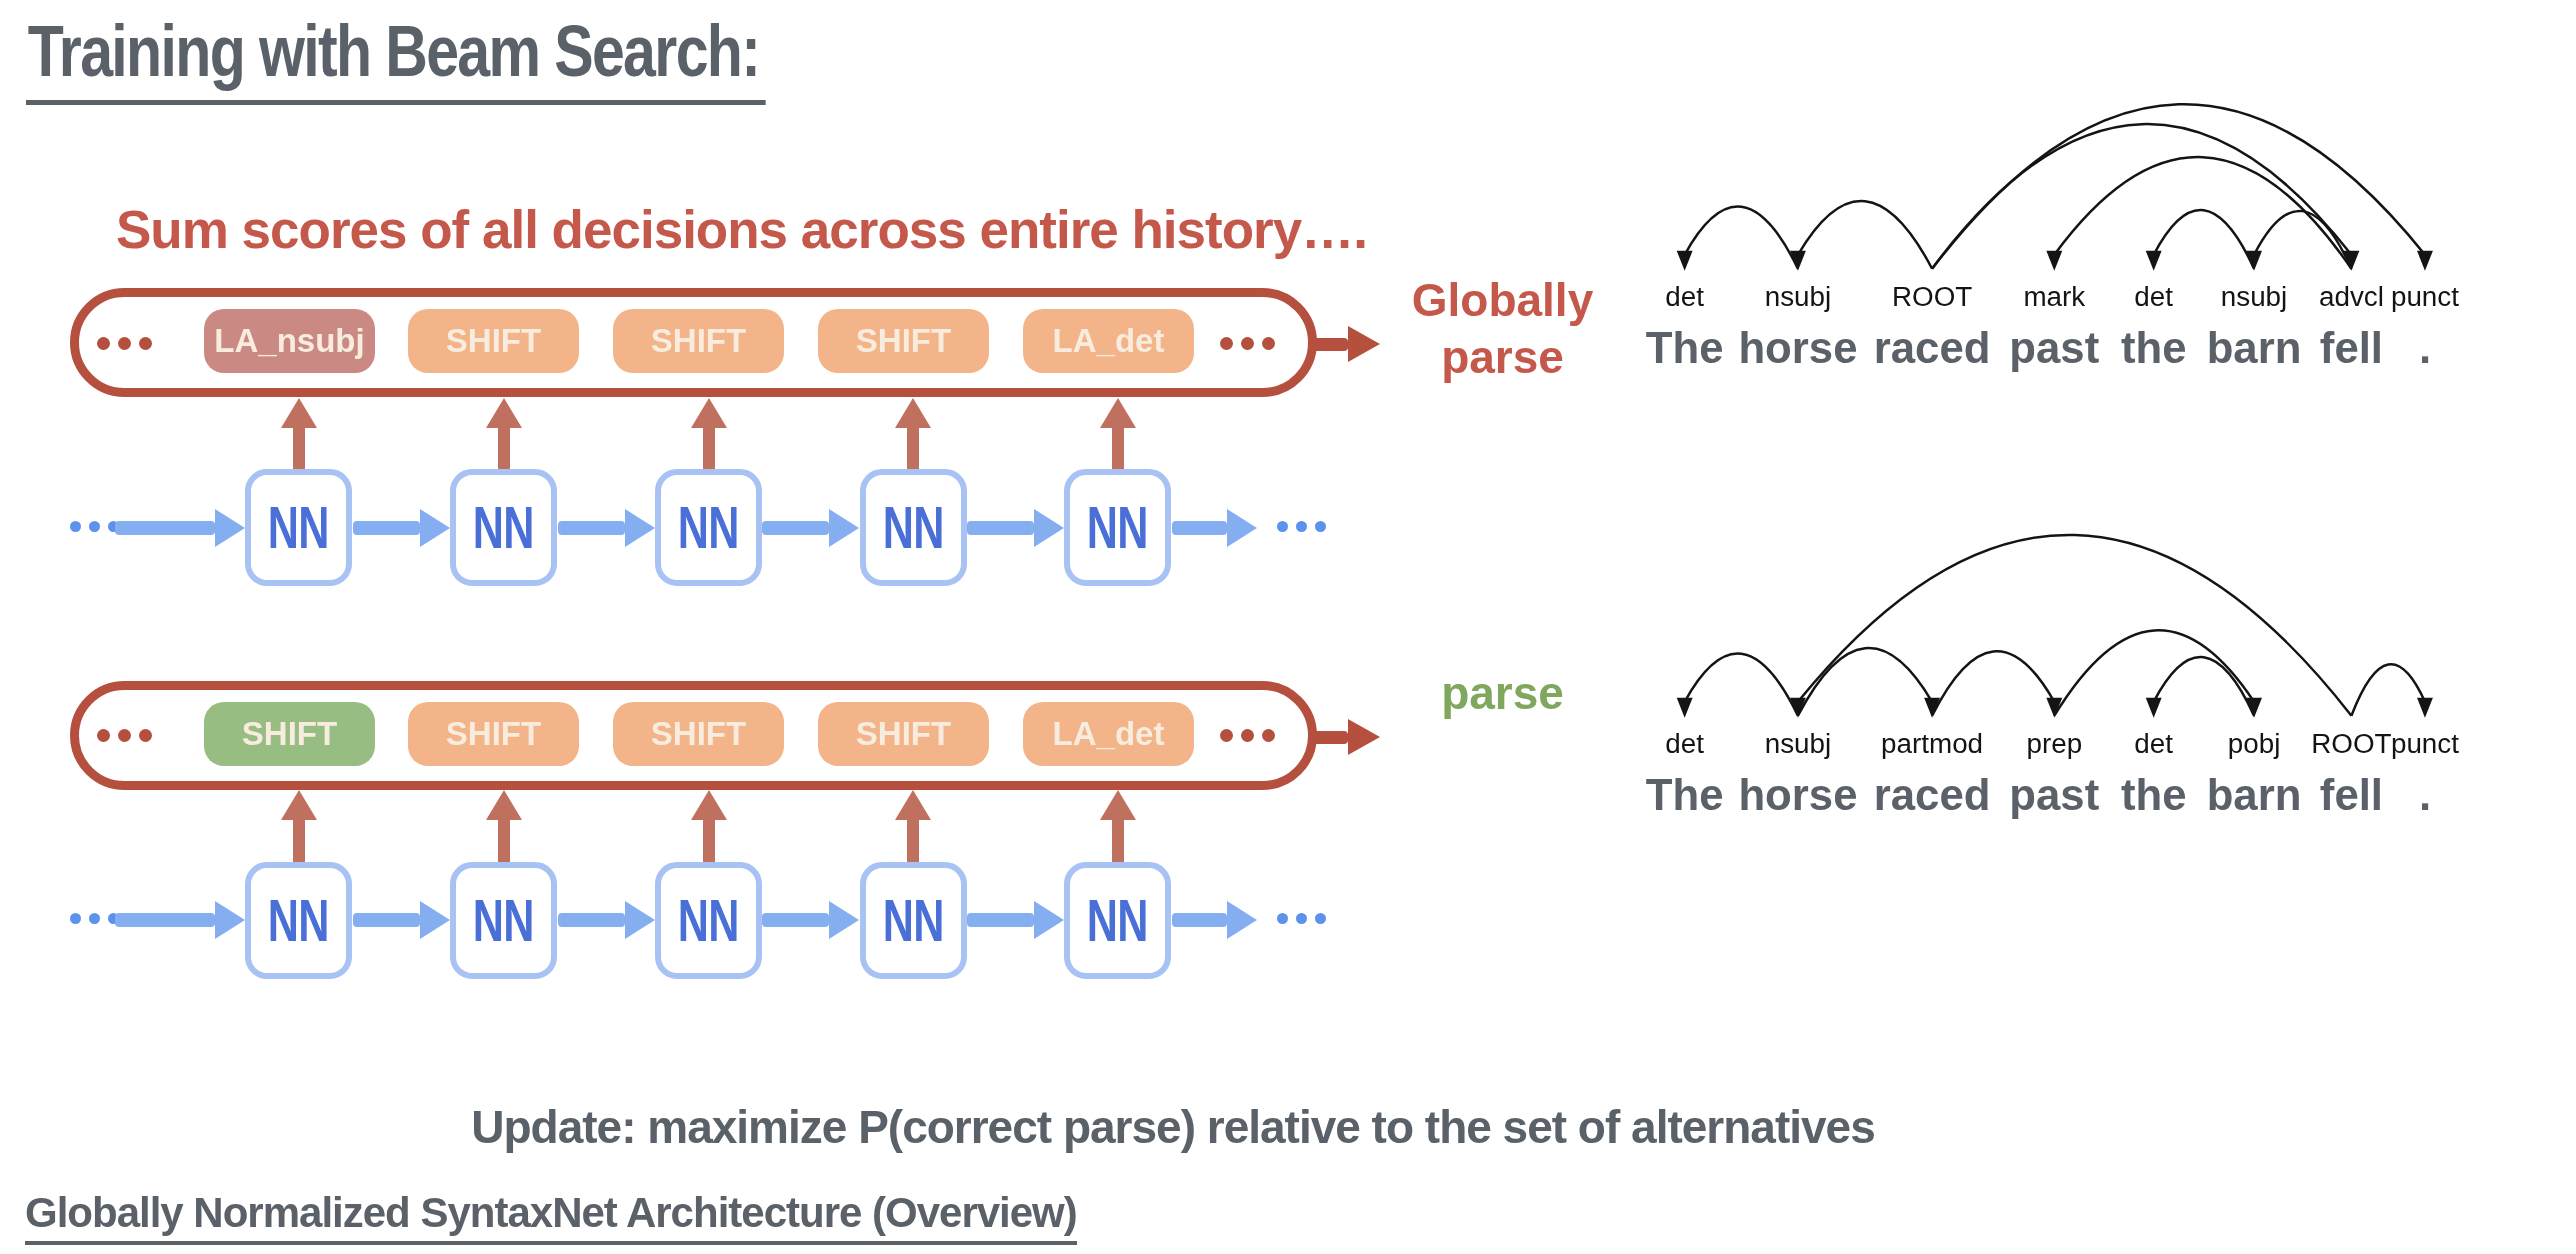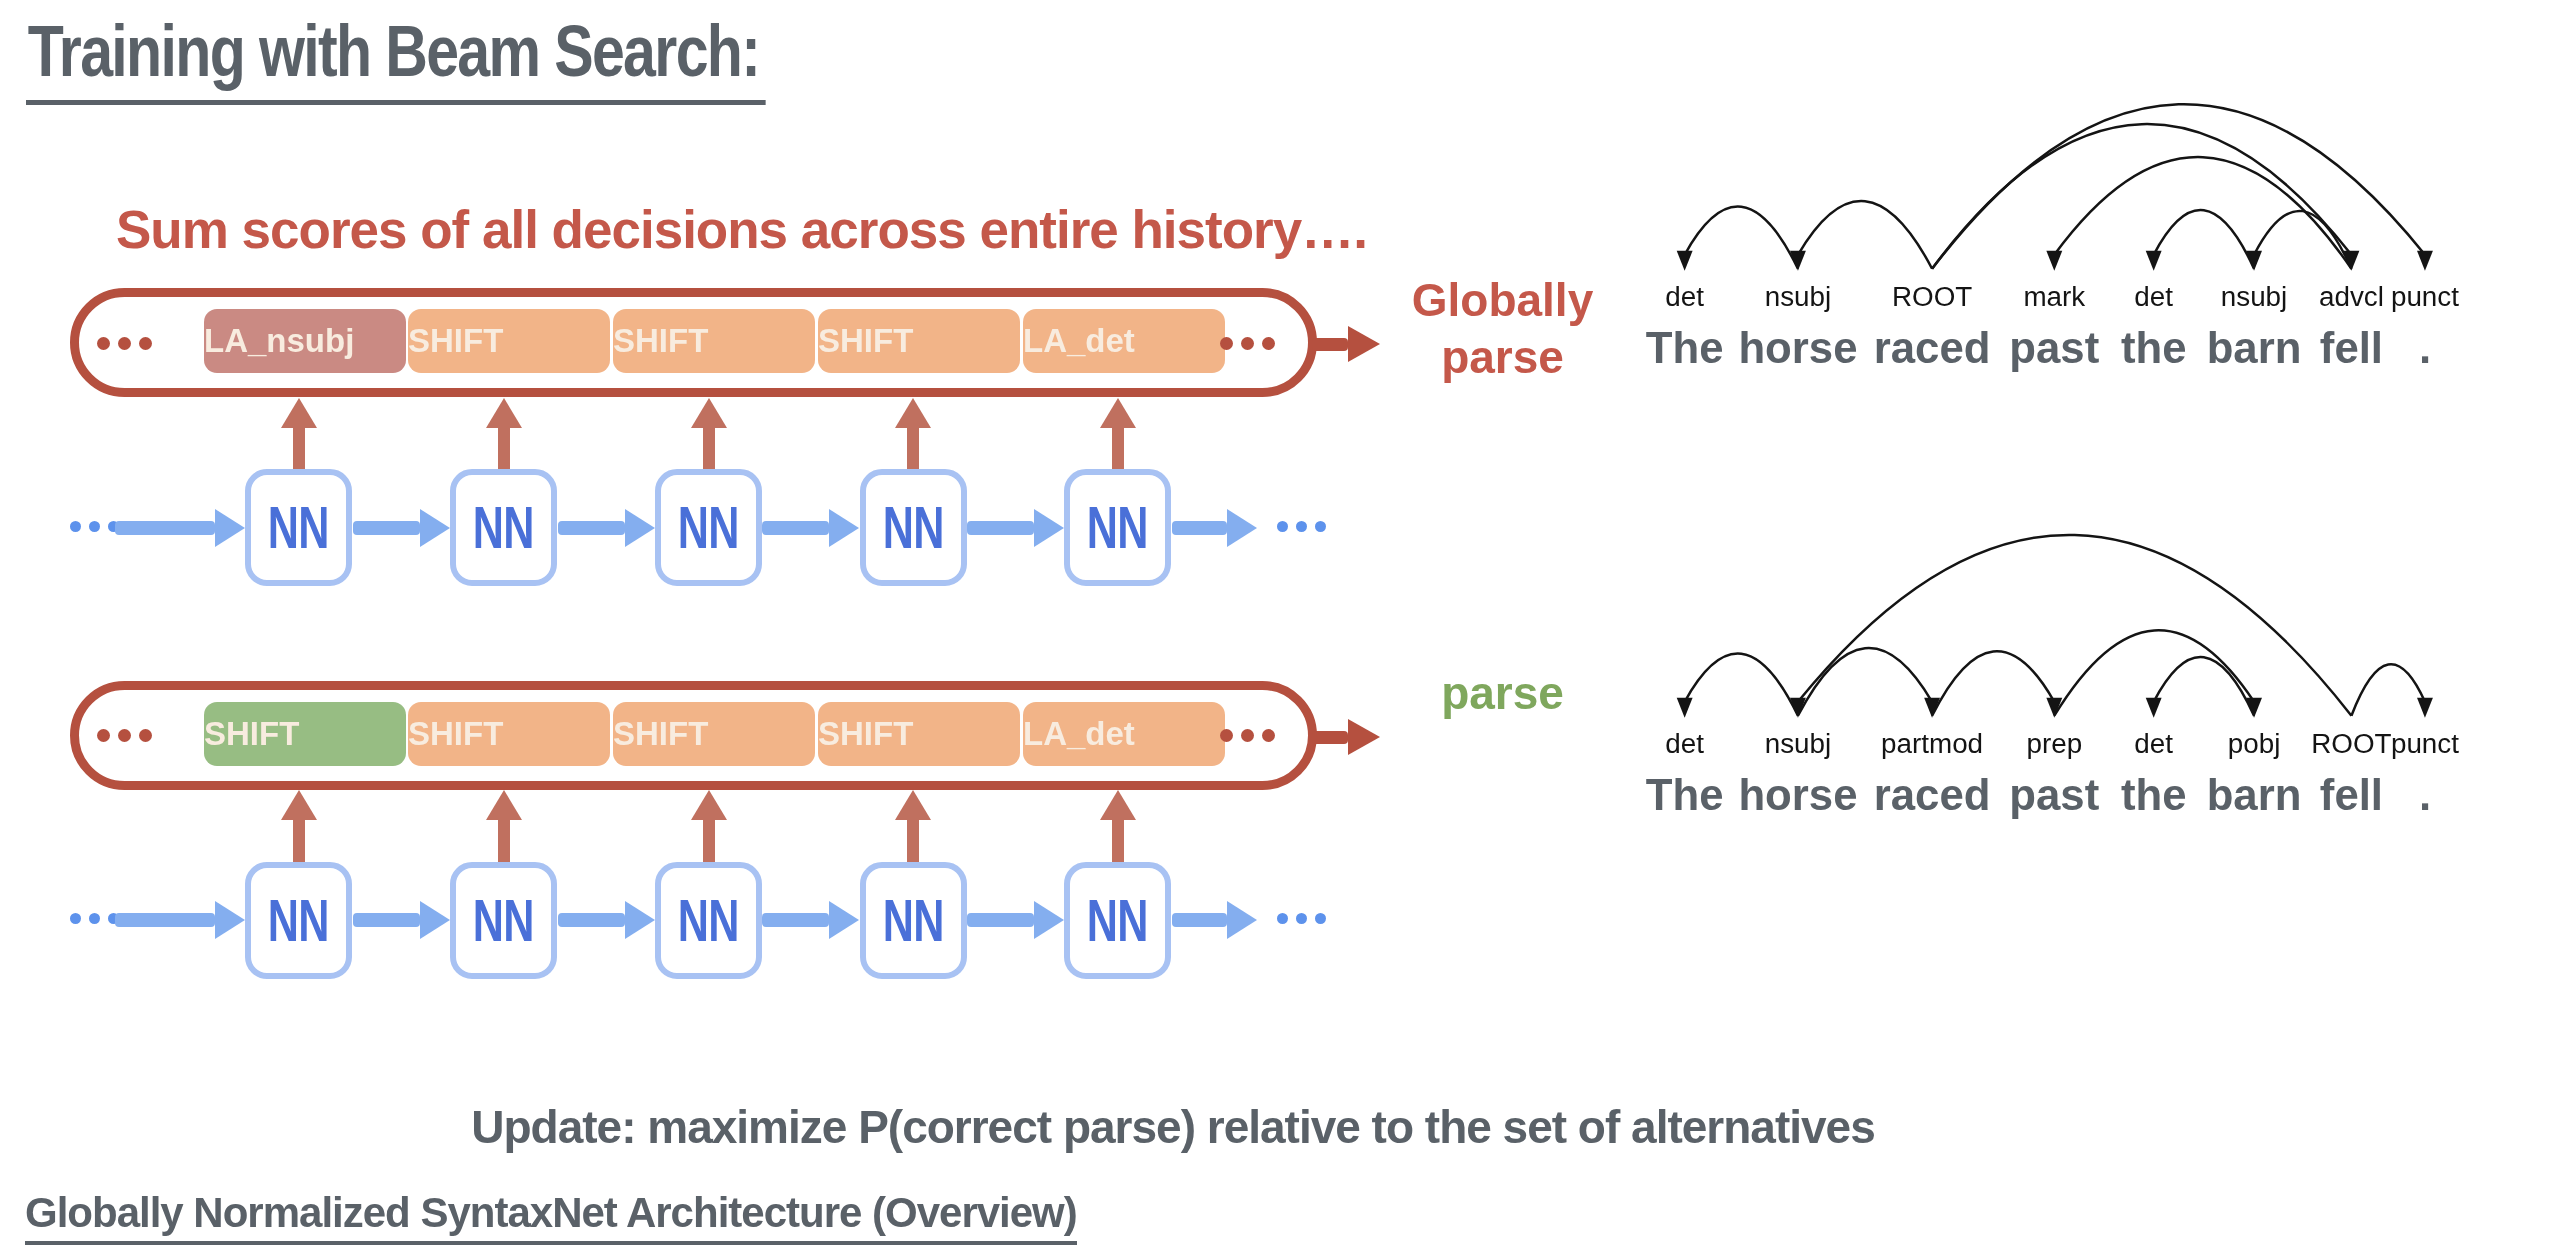--- a/index.html
+++ b/index.html
@@ -8,22 +8,22 @@
   .page-title{position:absolute;left:26px;top:10px;font-size:72px;font-weight:bold;
     letter-spacing:-2px;color:var(--heading);border-bottom:5px solid var(--heading);
     padding:0 8px 8px 2px;transform:scaleX(.82);transform-origin:left top;white-space:nowrap;}
 
   .caption{position:absolute;left:84px;top:199px;font-size:53px;font-weight:bold;
     letter-spacing:-1px;color:var(--red-text);white-space:nowrap;margin-left:32px;}
 
   .pill{position:absolute;border:9px solid var(--pill-border);border-radius:58px;
     background:#fff;box-sizing:border-box;}
 
-  .action-box{position:absolute;width:202px;height:64px;border-radius:13px;line-height:64px;
-    font-size:33px;font-weight:bold;color:var(--action-text);}
+  .action-box{position:absolute;width:171px;height:64px;border-radius:20px;line-height:64px;
+    text-align:center;font-size:33px;font-weight:bold;color:var(--action-text);}
   .action-box.bad{background:var(--action-bad);}
   .action-box.plain{background:var(--action-plain);}
   .action-box.good{background:var(--action-good);}
 
   .dots{position:absolute;display:flex;gap:8px;}
   .dots span{display:block;border-radius:50%;}
   .dots.red span{width:13px;height:13px;background:var(--pill-border);}
   .dots.blue span{width:11px;height:11px;background:var(--blue-dot);}
 
   .h-arrow{position:absolute;display:flex;align-items:center;height:38px;}

